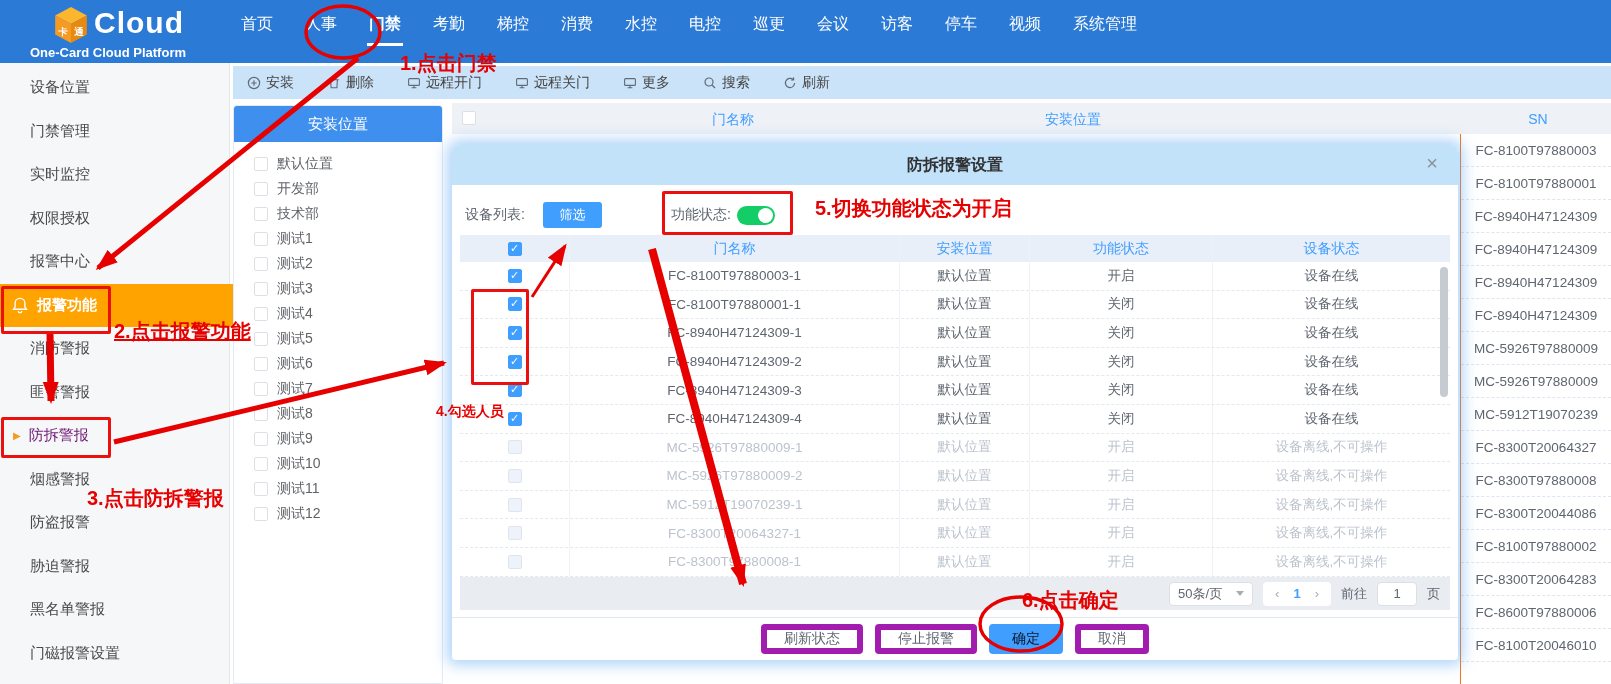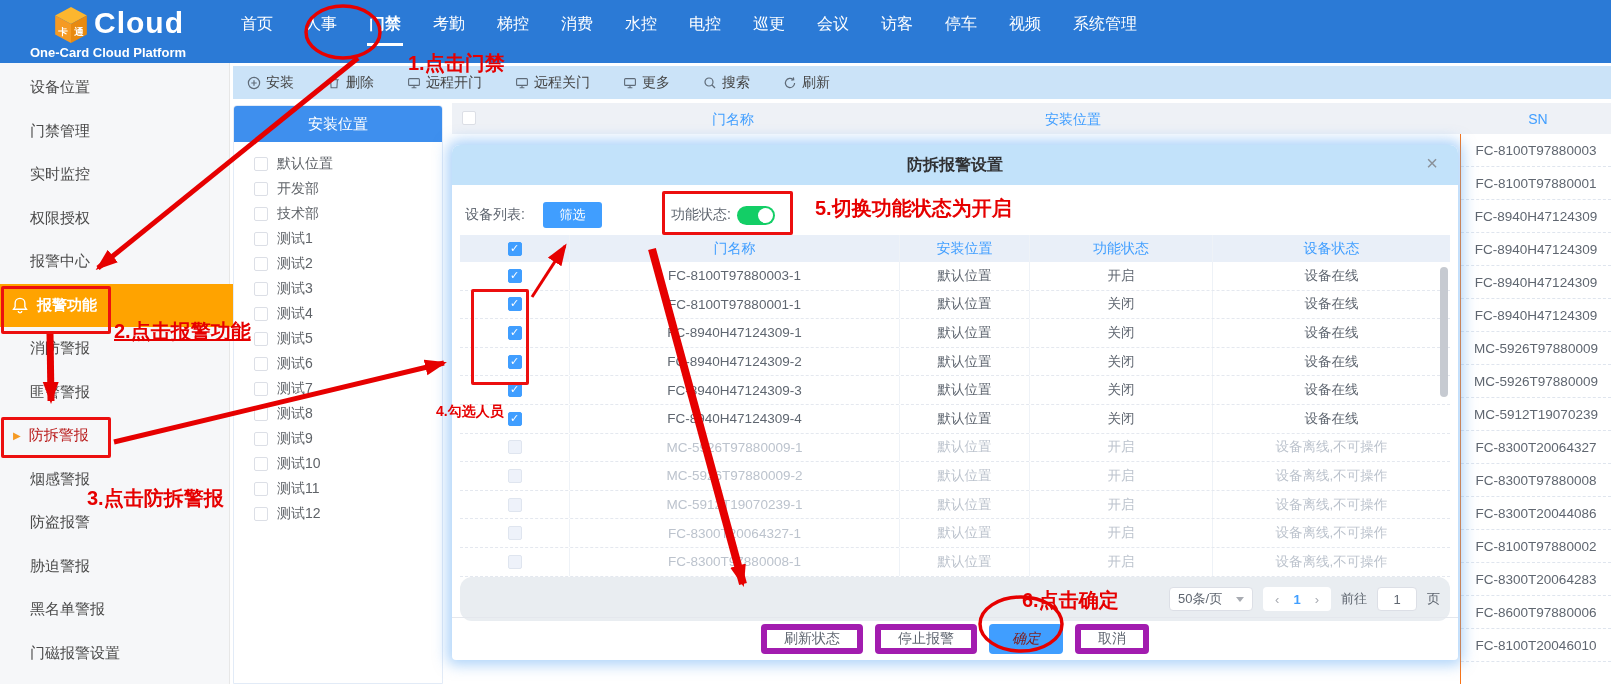--- a/index.html
+++ b/index.html
@@ -17,21 +17,21 @@
   .nav-item.active { font-weight:bold; }
   .nav-item.active::after { content:""; position:absolute; left:6px; right:6px; bottom:-11px; height:3px; background:#fff; }
 
   
   .sidebar { position:absolute; left:0; top:63px; width:230px; bottom:0; background:#f6f7f9; border-right:1px solid #e7e7e7; z-index:2; }
   .side-list { padding-top:3px; }
   .side-item { position:relative; height:43.5px; display:flex; align-items:center; padding-left:30px; font-size:15px; color:#4a4a4a; cursor:pointer; }
   .side-item .side-icon { display:none; width:18px; height:18px; margin-right:8px; flex:0 0 auto; }
   .side-item.highlight { background:#ffa300; width:273px; color:#fff; font-weight:bold; padding-left:11px; z-index:3; }
   .side-item.highlight .side-icon { display:block; }
-  .side-item.current { color:#b91c1c; }
+  .side-item.current { color:#701a75; }
   .side-item.current::before { content:"\25B6"; font-size:10px; margin-left:-17px; margin-right:8px; color:#f59a23; }
 
   
   .toolbar { position:absolute; left:233px; top:66px; right:0; height:33px; background:#cbe3f8; display:flex; align-items:center; padding-left:14px; gap:33px; font-size:14px; color:#454545; z-index:1; }
   .tool-btn { display:flex; align-items:center; gap:5px; cursor:pointer; white-space:nowrap; }
   .tool-btn svg { display:block; }
 
   
   .tree { position:absolute; left:233px; top:105px; width:210px; bottom:0; background:#fff; border:1px solid #e2ebf7; border-radius:4px 4px 0 0; z-index:2; }
   .tree-header { height:36px; background:#3e8fee; color:#fff; font-size:15px; display:flex; align-items:center; justify-content:center; border-radius:3px 3px 0 0; cursor:pointer; }
@@ -65,31 +65,31 @@
   .mhead { height:27px; background:#e9eff8; }
   .mhead .cell { color:#409eff; font-size:14px; }
   .cell { display:flex; align-items:center; justify-content:center; font-size:13.5px; color:#5f6670; border-right:1px solid #eef2f7; white-space:nowrap; }
   .cell:last-child { border-right:none; }
   .c0 { width:110px; } .c1 { width:330px; } .c2 { width:130px; } .c3 { width:183px; } .c4 { width:237px; }
   .mrow { height:28.6px; border-bottom:1px dashed #e4e8ef; cursor:default; }
   .mrow.disabled .cell { color:#bcc3cd; }
   .mrow .cb, .mhead .cb { margin:0; }
   .mscroll { position:absolute; right:10px; top:122px; width:8px; height:130px; background:#c6cad1; border-radius:4px; cursor:pointer; }
 
-  .mpage { position:absolute; left:8px; right:8px; top:432px; height:44px; background:#e9edf1; display:flex; align-items:center; justify-content:flex-end; gap:10px; padding-right:10px; font-size:13px; color:#5f6670;border-radius:12px; }
+  .mpage { position:absolute; left:8px; right:8px; top:432px; height:33px; background:#e9edf1; display:flex; align-items:center; justify-content:flex-end; gap:10px; padding-right:10px; font-size:13px; color:#5f6670; }
   .psize { width:84px; height:24px; background:#fff; border:1px solid #dcdfe6; border-radius:4px; display:flex; align-items:center; justify-content:space-between; padding:0 8px; cursor:pointer; }
   .caret { width:0; height:0; border-left:4px solid transparent; border-right:4px solid transparent; border-top:5px solid #a8abb2; }
   .pager { height:24px; background:#fff; border-radius:4px; display:flex; align-items:center; gap:14px; padding:0 12px; }
   .pager .pg-cur { color:#409eff; font-weight:bold; }
   .pager span { cursor:pointer; }
   .goto-input { width:40px; height:24px; background:#fff; border:1px solid #dcdfe6; border-radius:4px; text-align:center; font-size:13px; color:#5f6670; }
 
   .modal-footer { position:absolute; left:0; right:0; top:472px; bottom:0; border-top:1px solid #e4e7ed; display:flex; align-items:center; justify-content:center; gap:12px; }
   .fbtn { height:30px; padding:0 17px; background:#fff; border:6px solid #a21caf; border-radius:4px; font-size:14px; color:#5f6670; cursor:pointer; }
-  .fbtn.primary { background:#409eff; border-color:#409eff; color:#7f1d1d;font-style:italic; }
+  .fbtn.primary { background:#409eff; border-color:#409eff; color:#0f172a; }
 
   
   .anno-svg { position:absolute; left:0; top:0; width:1611px; height:684px; z-index:100; pointer-events:none; }
   .redbox { position:absolute; border:3px solid #ec0f0f; z-index:101; pointer-events:none; border-radius:2px; }
   .redtext { position:absolute; color:#e60000; font-weight:bold; font-size:20px; z-index:102; pointer-events:none; white-space:nowrap; }
 </style>
 </head>
 <body>
 
 <div id="stage">
@@ -566,20 +566,20 @@
     <line x1="114" y1="442" x2="444" y2="363" stroke="#e60000" stroke-width="5" marker-end="url(#arrow)"></line>
     <line x1="532" y1="297" x2="565" y2="246" stroke="#e60000" stroke-width="3" marker-end="url(#arrow)"></line>
     <line x1="652" y1="249" x2="743" y2="584" stroke="#e60000" stroke-width="8" marker-end="url(#arrow)"></line>
   </svg>
 
   <div class="redbox" style="left:1px; top:286px; width:110px; height:48px;"></div>
   <div class="redbox" style="left:1px; top:417px; width:110px; height:41px;"></div>
   <div class="redbox" style="left:471px; top:289px; width:58px; height:96px;"></div>
   <div class="redbox" style="left:662px; top:191px; width:131px; height:44px;"></div>
 
-  <div class="redtext" style="left:400px; top:50px;margin-left:8px;">1.点击门禁</div>
+  <div class="redtext" style="left:400px; top:50px;">1.点击门禁</div>
   <div class="redtext" style="left:114px; top:318px;text-decoration:underline;">2.点击报警功能</div>
   <div class="redtext" style="left:87px; top:485px;">3.点击防拆警报</div>
   <div class="redtext" style="left:436px; top:403px; font-size:14px;">4.勾选人员</div>
   <div class="redtext" style="left:815px; top:195px;">5.切换功能状态为开启</div>
   <div class="redtext" style="left:1022px; top:587px;">6.点击确定</div>
 
 </div>
 
 </body></html>

